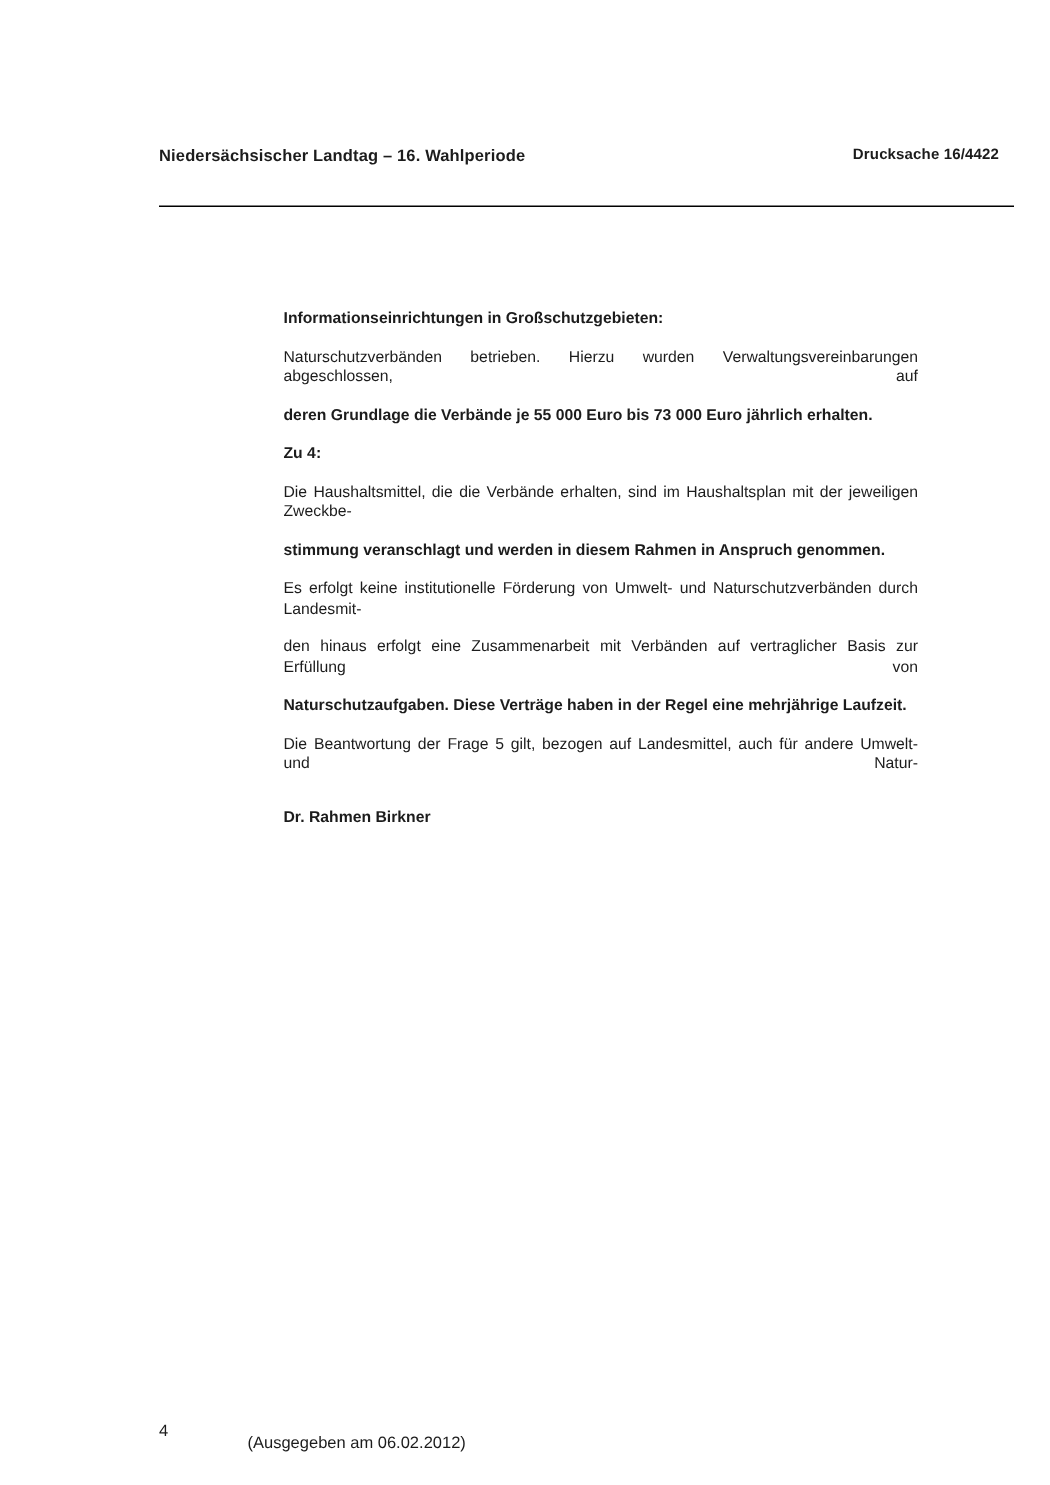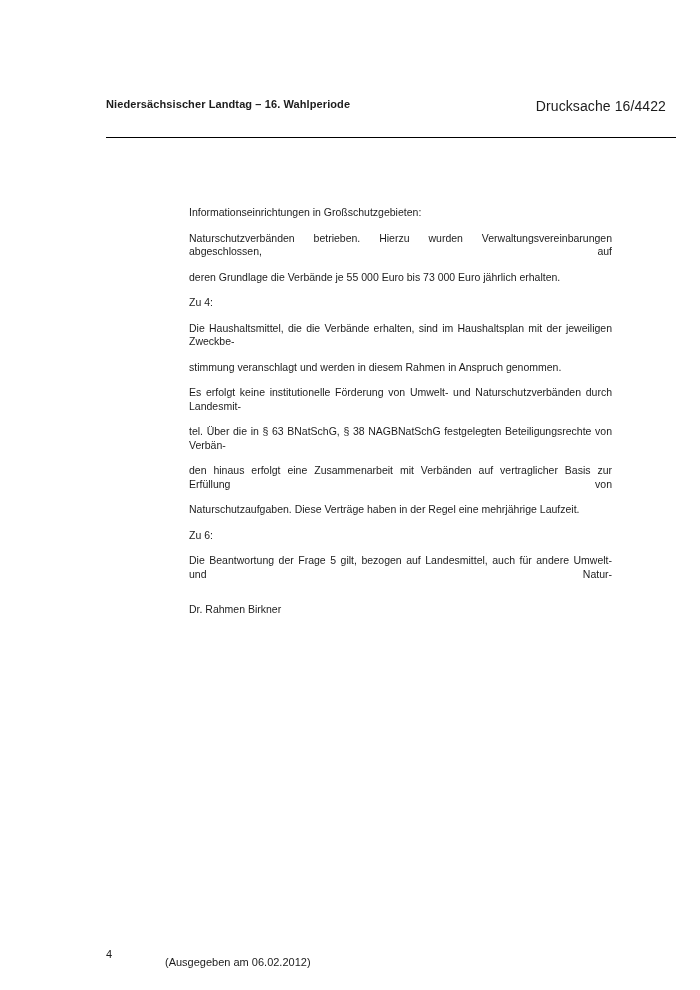--- a/index.html
+++ b/index.html
@@ -18,41 +18,41 @@
     left: 58px;
     top: 50px;
     font-size: 11px;
     font-weight: bold;
     letter-spacing: 0.1px;
   }
   .header-right {
     position: absolute;
     right: 58px;
     top: 50px;
-    font-size: 14px;
-    font-weight: normal;
+    font-size: 10px;
+    font-weight: bold;
     letter-spacing: 0.1px;
   }
   .header-rule {
     position: absolute;
     left: 58px;
     top: 89px;
     width: 585px;
     border-top: 1px solid #000000;
   }
   .doc-body {
     position: absolute;
     left: 117px;
     top: 146px;
     width: 471px;
     font-size: 10.5px;
     line-height: 13.5px;
   }
   .block { margin-bottom: 8px; }
-  .line { text-align: left; }
+  .line { text-align: left; font-weight: bold; }
   .jline { text-align: justify; text-align-last: justify; }
   .signature { margin-top: 22px; }
   .page-number {
     position: absolute;
     left: 58px;
     top: 900px;
     font-size: 11px;
   }
   .footer-note {
     position: absolute;
@@ -86,28 +86,24 @@
     </div>
 
     <div class="block">
       <div class="jline">Die Haushaltsmittel, die die Verbände erhalten, sind im Haushaltsplan mit der jeweiligen Zweckbe-</div>
       <div class="line">stimmung veranschlagt und werden in diesem Rahmen in Anspruch genommen.</div>
     </div>
 
 
     <div class="block">
       <div class="jline">Es erfolgt keine institutionelle Förderung von Umwelt- und Naturschutzverbänden durch Landesmit-</div>
-      <div class="jline">tel. Über die in § 63 BNatSchG, § 38 NAGBNatSchG festgelegten Beteiligungsrechte von Verbän-</div>
       <div class="jline">den hinaus erfolgt eine Zusammenarbeit mit Verbänden auf vertraglicher Basis zur Erfüllung von</div>
       <div class="line">Naturschutzaufgaben. Diese Verträge haben in der Regel eine mehrjährige Laufzeit.</div>
     </div>
 
-    <div class="block">
-      <div class="line">Zu 6:</div>
-    </div>
 
     <div class="block">
       <div class="jline">Die Beantwortung der Frage 5 gilt, bezogen auf Landesmittel, auch für andere Umwelt- und Natur-</div>
     </div>
 
     <div class="block signature">
       <div class="line">Dr. Rahmen Birkner</div>
     </div>
 
   </div>

